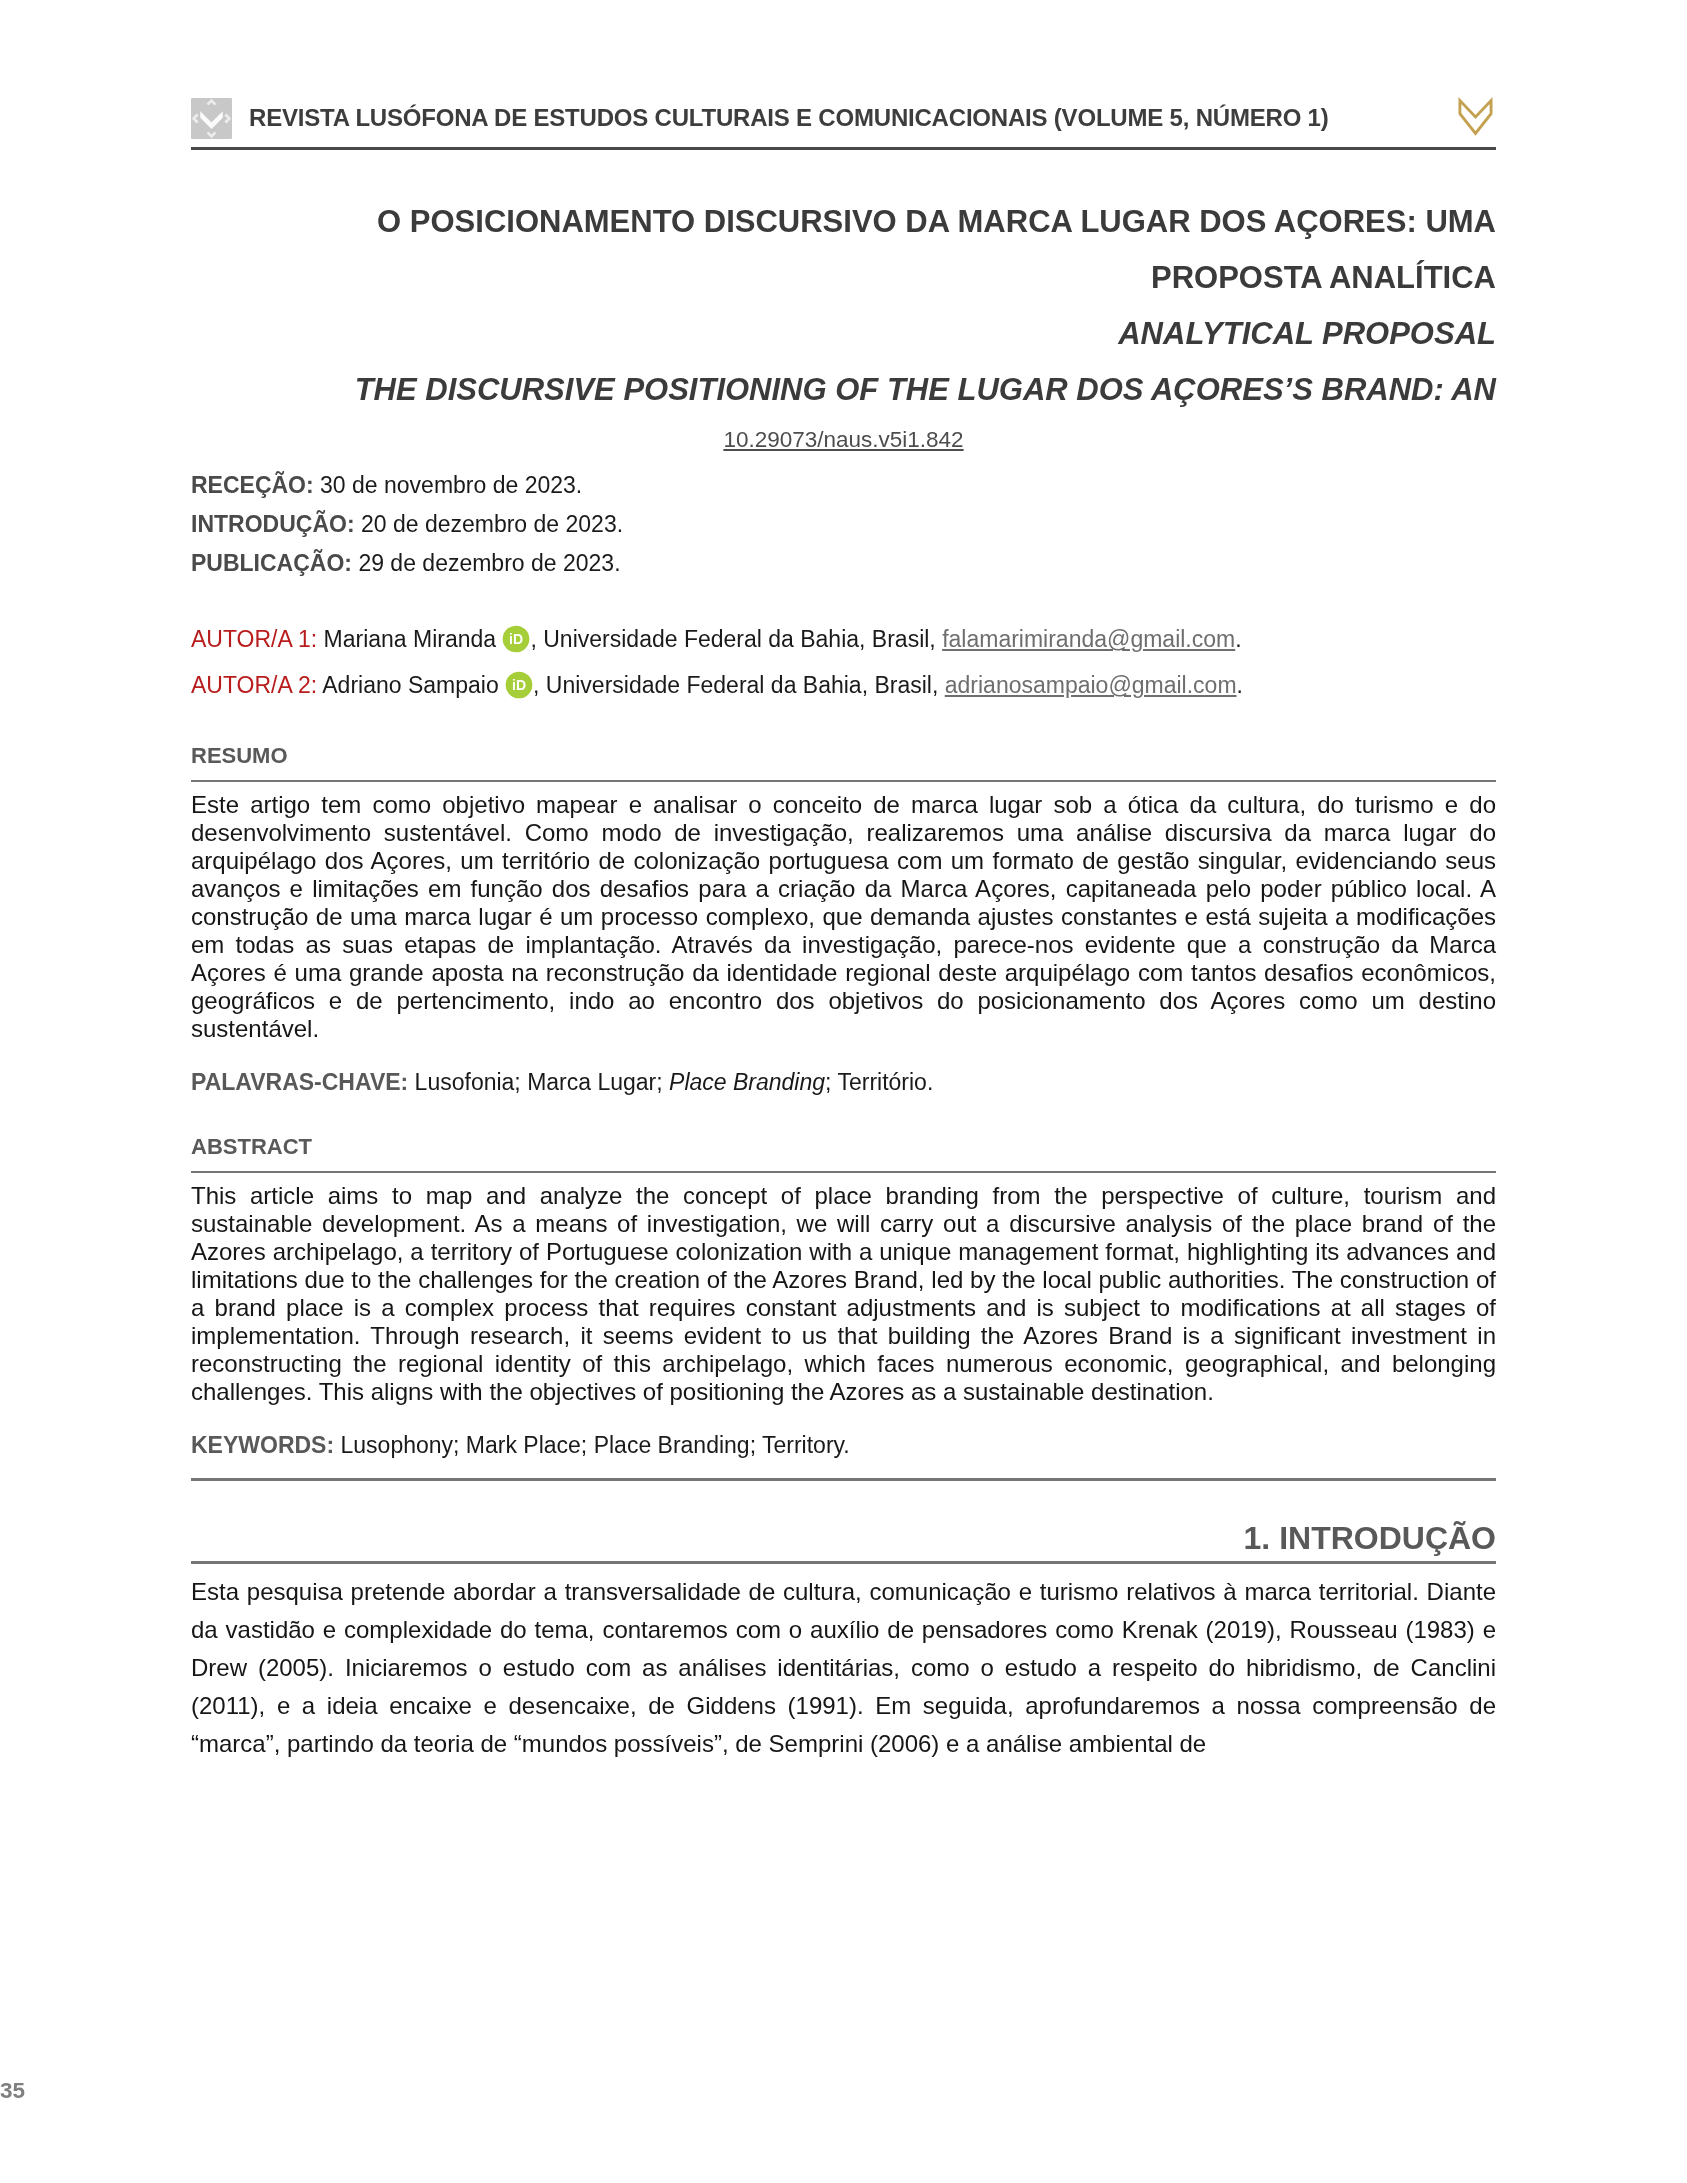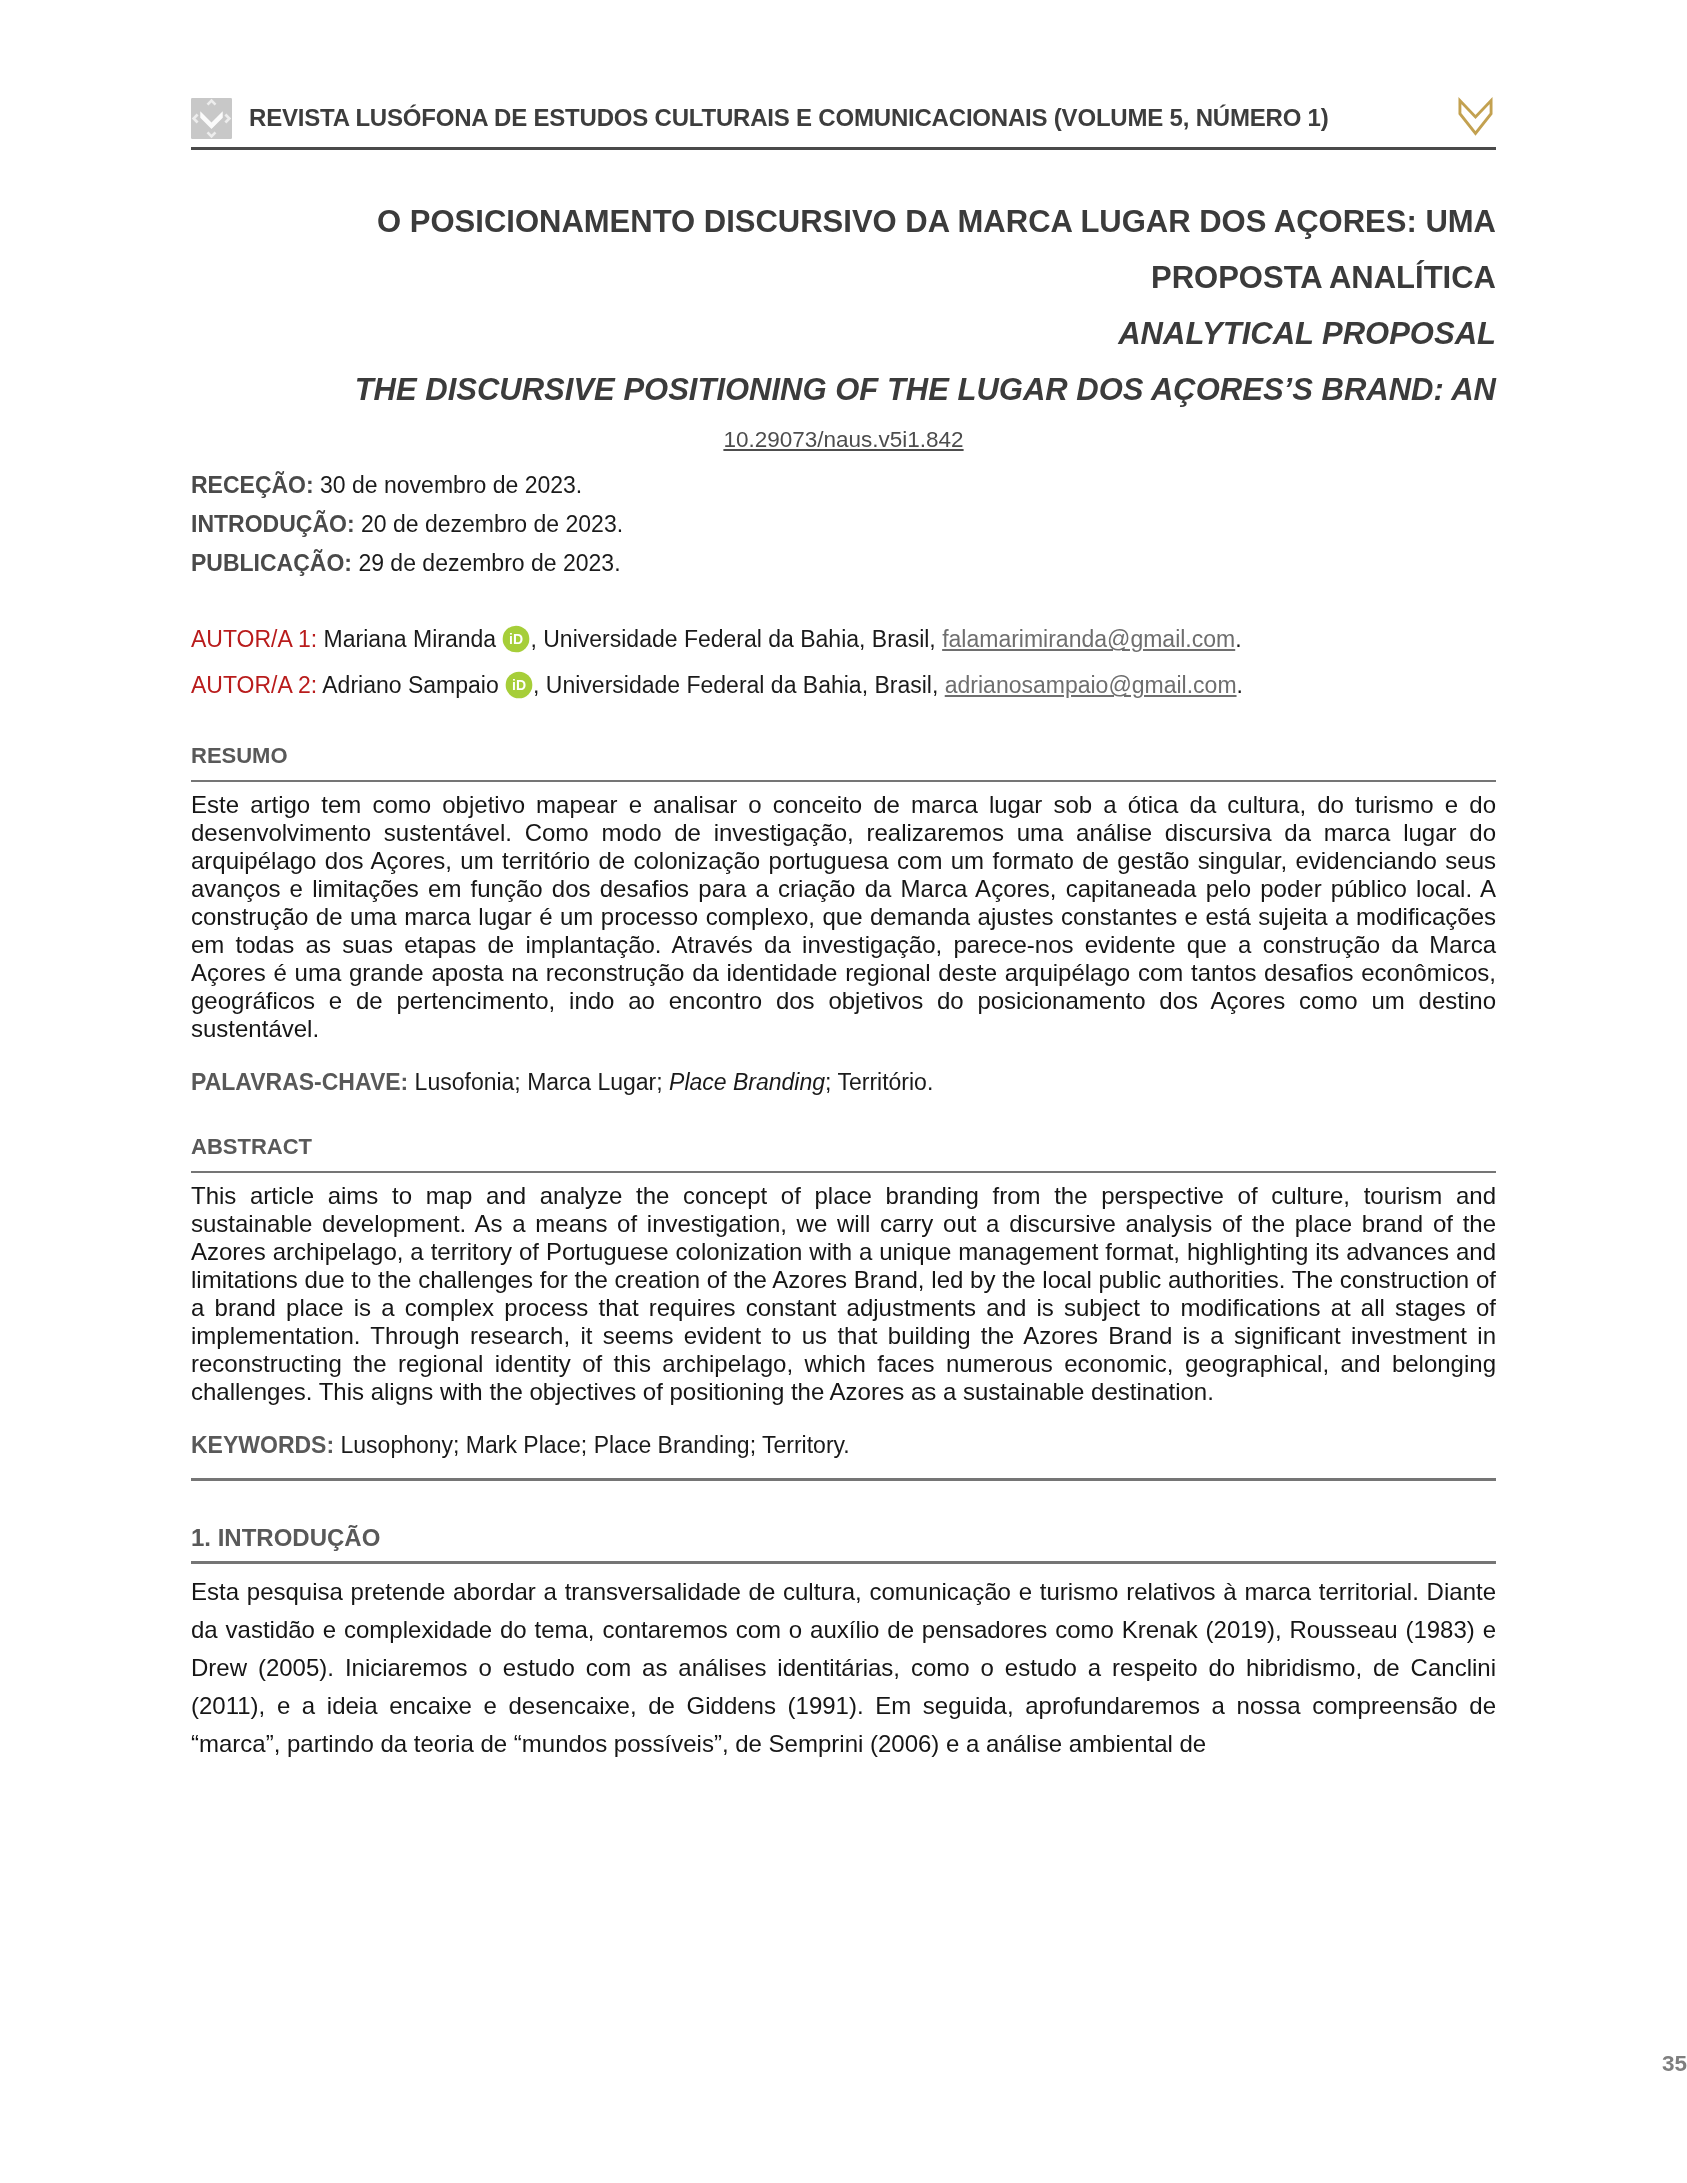--- a/index.html
+++ b/index.html
@@ -54,28 +54,28 @@
   .rule { height:2.6px; background:#757575; margin-top:7.3px; }
   .para {
     margin-top:8.6px; font-size:24px; line-height:28px;
     text-align:justify; color:#161616;
   }
   .kw-line { margin-top:22.5px; font-size:23px; line-height:34px; }
   .kw-label { font-weight:bold; color:#595959; }
   .kw-italic { font-style:italic; }
 
   .intro-head {
-    margin-top:41px; text-align:left;
-    font-size:24px; font-weight:bold; color:#595959; line-height:32px;
+    margin-top:41px; text-align:right;
+    font-size:32px; font-weight:bold; color:#595959; line-height:32px;
   }
 
   
   .footer-page-number {
-    position:absolute; left:0; right:0; bottom:106px;
-    text-align:right; font-size:22.5px; font-weight:bold; color:#7f7f7f;
+    position:absolute; left:0; right:0; bottom:79px;
+    text-align:left; font-size:22.5px; font-weight:bold; color:#7f7f7f;
   }
 </style>
 </head>
 <body>
 
 <div class="page">
   <div class="content">
 
     <div class="header-row">
       <svg class="anchor-icon" viewBox="0 0 62 62">

